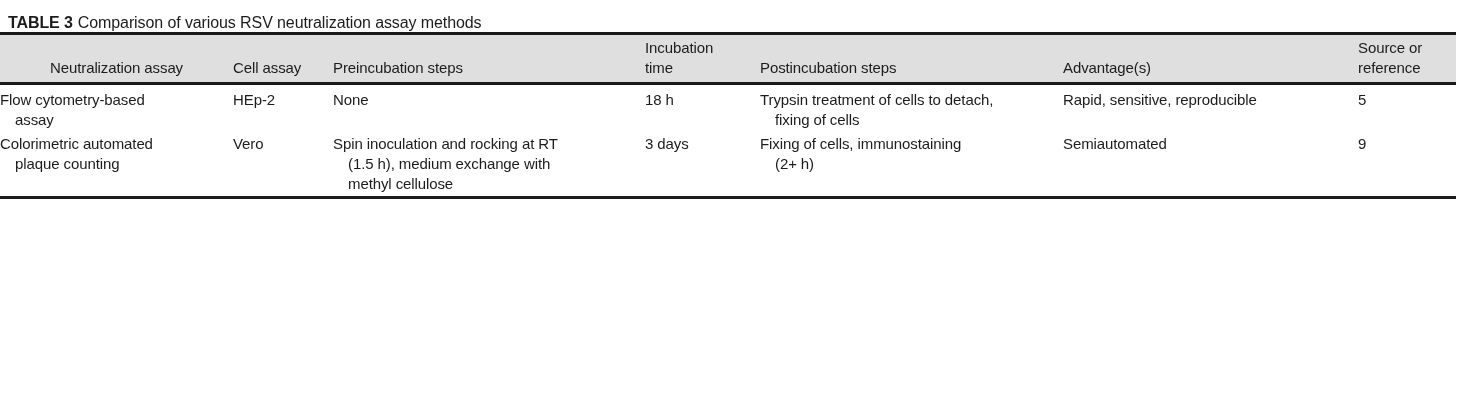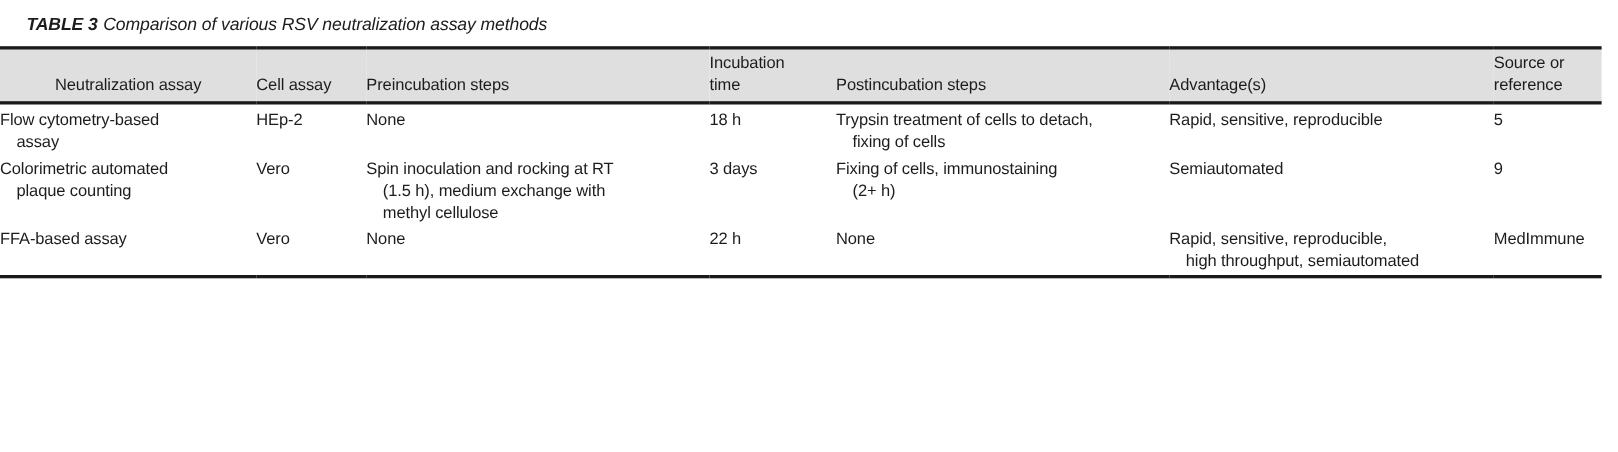--- a/index.html
+++ b/index.html
@@ -9,24 +9,22 @@
     height: 411px;
     background: #ffffff;
     font-family: "Liberation Sans", sans-serif;
     color: #1c1c1c;
     padding-top: 13px;
     overflow: hidden;
   }
   .caption {
     font-size: 16px;
     line-height: 19px;
-    padding-left: 24px;
-    margin-bottom: 10px;
+    padding-left: 8px;
     letter-spacing: -0.1px;
-    font-style: italic;
   }
   .caption .caption-label {
     font-weight: bold;
     margin-right: 5px;
   }
   table.assay-table {
     border-collapse: collapse;
     table-layout: fixed;
     width: 1456px;
     font-size: 15px;
@@ -105,26 +103,16 @@
         <td>Vero</td>
         <td>Spin inoculation and rocking at RT
 (1.5 h), medium exchange with
 methyl cellulose</td>
         <td>3 days</td>
         <td>Fixing of cells, immunostaining
 (2+ h)</td>
         <td>Semiautomated</td>
         <td>9</td>
       </tr>
-      <tr>
-        <td class="c1">FFA-based assay</td>
-        <td>Vero</td>
-        <td>None</td>
-        <td>22 h</td>
-        <td>None</td>
-        <td>Rapid, sensitive, reproducible,
-high throughput, semiautomated</td>
-        <td>MedImmune</td>
-      </tr>
     </tbody>
   </table>
 
 </div>
 
 </body></html>

